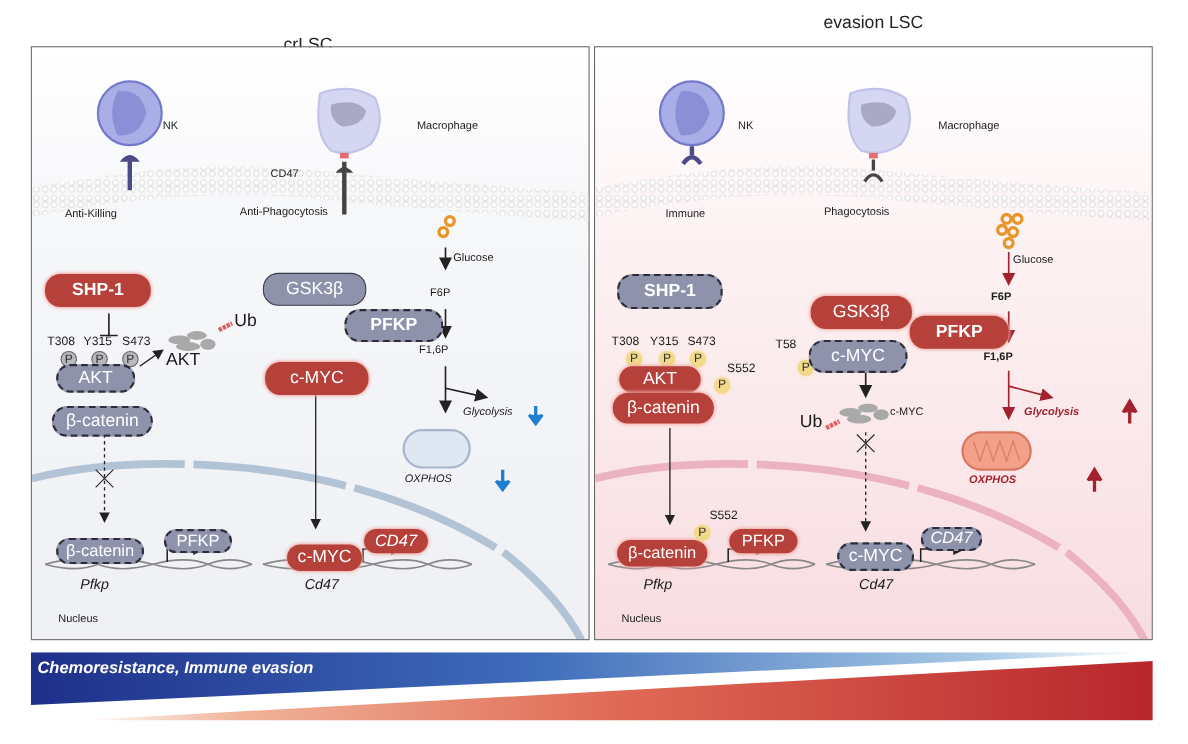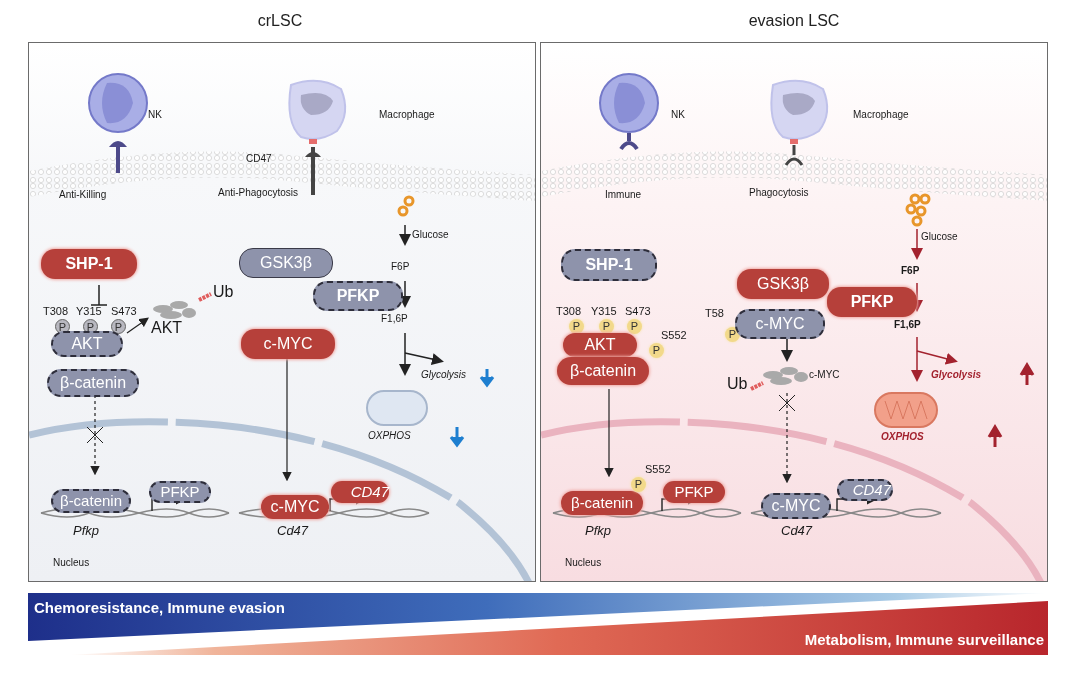--- a/index.html
+++ b/index.html
@@ -9,31 +9,31 @@
   #panel-left{left:28px;width:508px;background:linear-gradient(180deg,#ffffff 0%,#f7f8fa 25%,#eef0f4 100%);}
   #panel-right{left:540px;width:508px;background:linear-gradient(180deg,#ffffff 0%,#fdf3f4 30%,#f8dde1 100%);}
   svg.layer{position:absolute;left:0;top:0;}
   .lbl{position:absolute;font-size:10px;color:#1a1a1a;white-space:nowrap;}
   .sm{font-size:11px;}
   .pill{position:absolute;border-radius:14px;color:#fff;font-size:16px;text-align:center;box-sizing:border-box;white-space:nowrap;}
   .red{background:#b6403a;box-shadow:0 0 3px 1px #f0a9a4;}
   .grey{background:#8e93ab;border:2px dashed #2d2d3a;}
   .greysolid{background:#8e93ab;border:1.5px solid #3a3a48;}
   .bold{font-weight:bold;}
-  .ital{font-style:italic;text-align:right;}
+  .ital{font-style:italic;}
   .pcirc{position:absolute;width:15px;height:15px;border-radius:50%;font-size:11px;text-align:center;line-height:15px;color:#333;}
   .pgrey{background:#b8b8c0;border:1px solid #666;box-sizing:border-box;}
   .pyel{background:#f2d98a;box-shadow:0 0 3px #f6e5a8;}
   .gradbar{position:absolute;left:28px;top:593px;width:1020px;height:62px;}
   .gtext{position:absolute;color:#fff;font-weight:bold;font-size:15px;white-space:nowrap;}
 </style>
 </head>
 <body>
 
-<div class="panel-title" style="left:180px;">crLSC</div>
+<div class="panel-title" style="left:180px;margin-top:20px;">crLSC</div>
 <div class="panel-title" style="left:694px;">evasion LSC</div>
 
 <div class="panel" id="panel-left">
   <svg class="layer" width="508" height="540">
     <defs>
       <marker id="ah" markerWidth="8" markerHeight="8" refX="6" refY="4" orient="auto">
           <path d="M0,0 L8,4 L0,8 Z" fill="#222"></path>
         </marker>
       <pattern id="mem" width="8" height="14" patternUnits="userSpaceOnUse">
           <circle cx="4" cy="3" r="2.6" fill="#fff" stroke="#cfcfcf" stroke-width="0.8"></circle>
@@ -269,15 +269,14 @@
       <linearGradient id="gred" x1="0" x2="1" y1="0" y2="0">
         <stop offset="0" stop-color="#ffffff"></stop>
           <stop offset="0.15" stop-color="#f0b49a"></stop>
           <stop offset="0.5" stop-color="#e06a55"></stop>
           <stop offset="1" stop-color="#b8262c"></stop>
       </linearGradient>
     </defs>
     <path d="M0,0 L1020,0 L0,48 Z" fill="url(#gblue)"></path>
     <path d="M1020,8 L1020,62 L40,62 Z" fill="url(#gred)"></path>
   </svg>
-  <div class="gtext" style="left:6px;top:6px;">Chemoresistance, Immune evasion</div>
-  <div class="gtext" style="right:4px;top:38px;">Metabolism, Immune surveillance</div>
+  <div class="gtext" style="left:6px;top:6px;font-style:italic;">Chemoresistance, Immune evasion</div>
 </div>
 
 </body></html>

